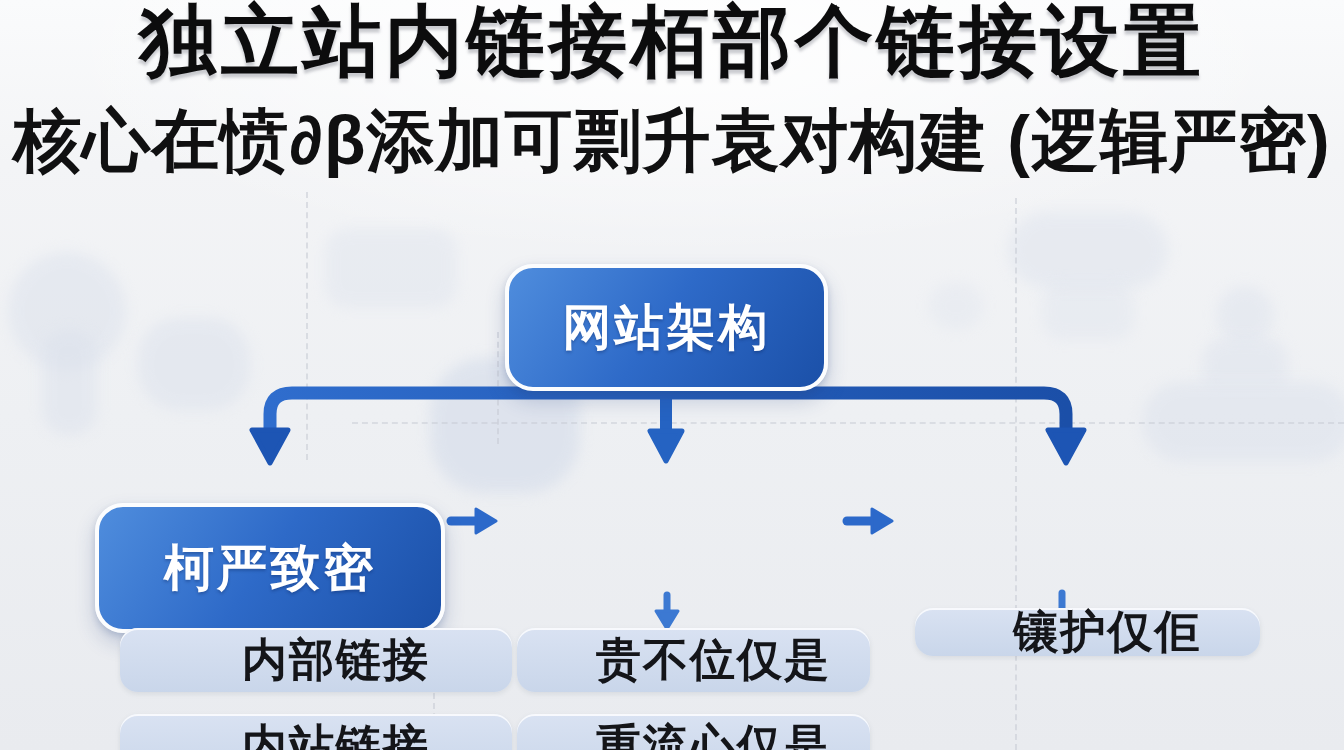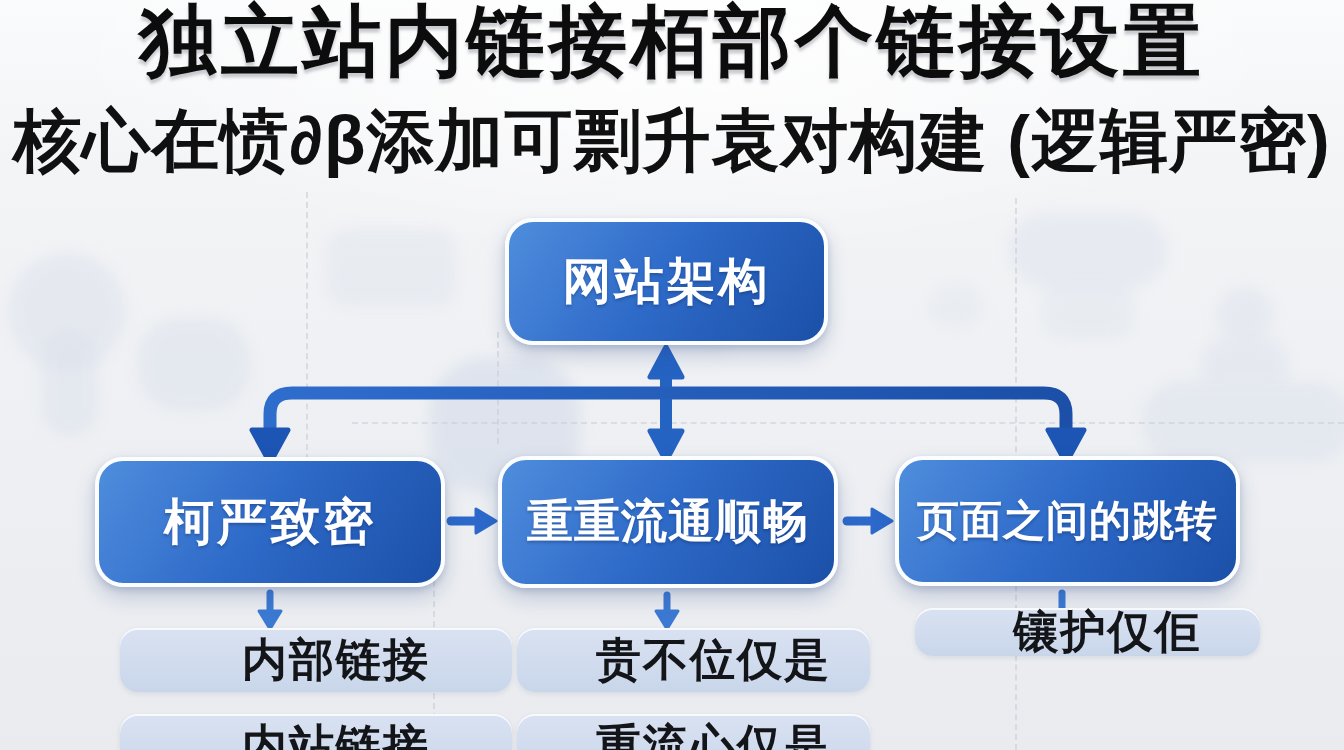--- a/index.html
+++ b/index.html
@@ -28,20 +28,21 @@
     font-size:68px; font-weight:800; letter-spacing:1px; color:#101011;
     white-space:nowrap;
   }
   .node{
     position:absolute; display:flex; align-items:center; justify-content:center;
     background:linear-gradient(125deg,#4f8ddd 0%, #2e6ac8 48%, #1b50a8 100%);
     border:4px solid #fcfdfe; border-radius:28px; box-sizing:border-box;
     box-shadow:0 10px 20px rgba(40,70,130,.22), 0 3px 6px rgba(40,70,130,.18);
     color:#ffffff; font-weight:700; white-space:nowrap;
     text-shadow:0 2px 3px rgba(10,30,80,.3);
+    margin-top:46px;
   }
   .node.root{left:505px; top:218px; width:323px; height:127px; font-size:49px; letter-spacing:3px;}
   .node.n-left{left:95px;  top:457px; width:350px; height:130px; font-size:50px; letter-spacing:3px;}
   .node.n-mid{left:498px;  top:456px; width:340px; height:132px; font-size:46px; letter-spacing:1px;}
   .node.n-right{left:895px;top:456px; width:345px; height:130px; font-size:42px; letter-spacing:1px;}
   .pill{
     position:absolute; display:flex; align-items:center; justify-content:center;
     background:linear-gradient(180deg,#d9e2f2 0%, #c9d6ea 100%);
     border-radius:18px; color:#141519; font-weight:700; font-size:45px;
     letter-spacing:2px; white-space:nowrap;
@@ -120,26 +121,20 @@
     </g>
   </svg>
 
   <div class="node root">
     <span>网站架构</span>
   </div>
 
   <div class="node n-left">
     <span>柯严致密</span>
   </div>
-  <div class="node n-mid">
-    <span>重重流通顺畅</span>
-  </div>
-  <div class="node n-right">
-    <span>页面之间的跳转</span>
-  </div>
 
   <div class="pill" style="left:120px;top:628px;width:352px;height:64px;">
     <span>内部链接</span>
   </div>
   <div class="pill" style="left:517px;top:628px;width:313px;height:64px;">
     <span>贵不位仅是</span>
   </div>
   <div class="pill" style="left:915px;top:608px;width:305px;height:48px;">
     <span>镶护仅佢</span>
   </div>

